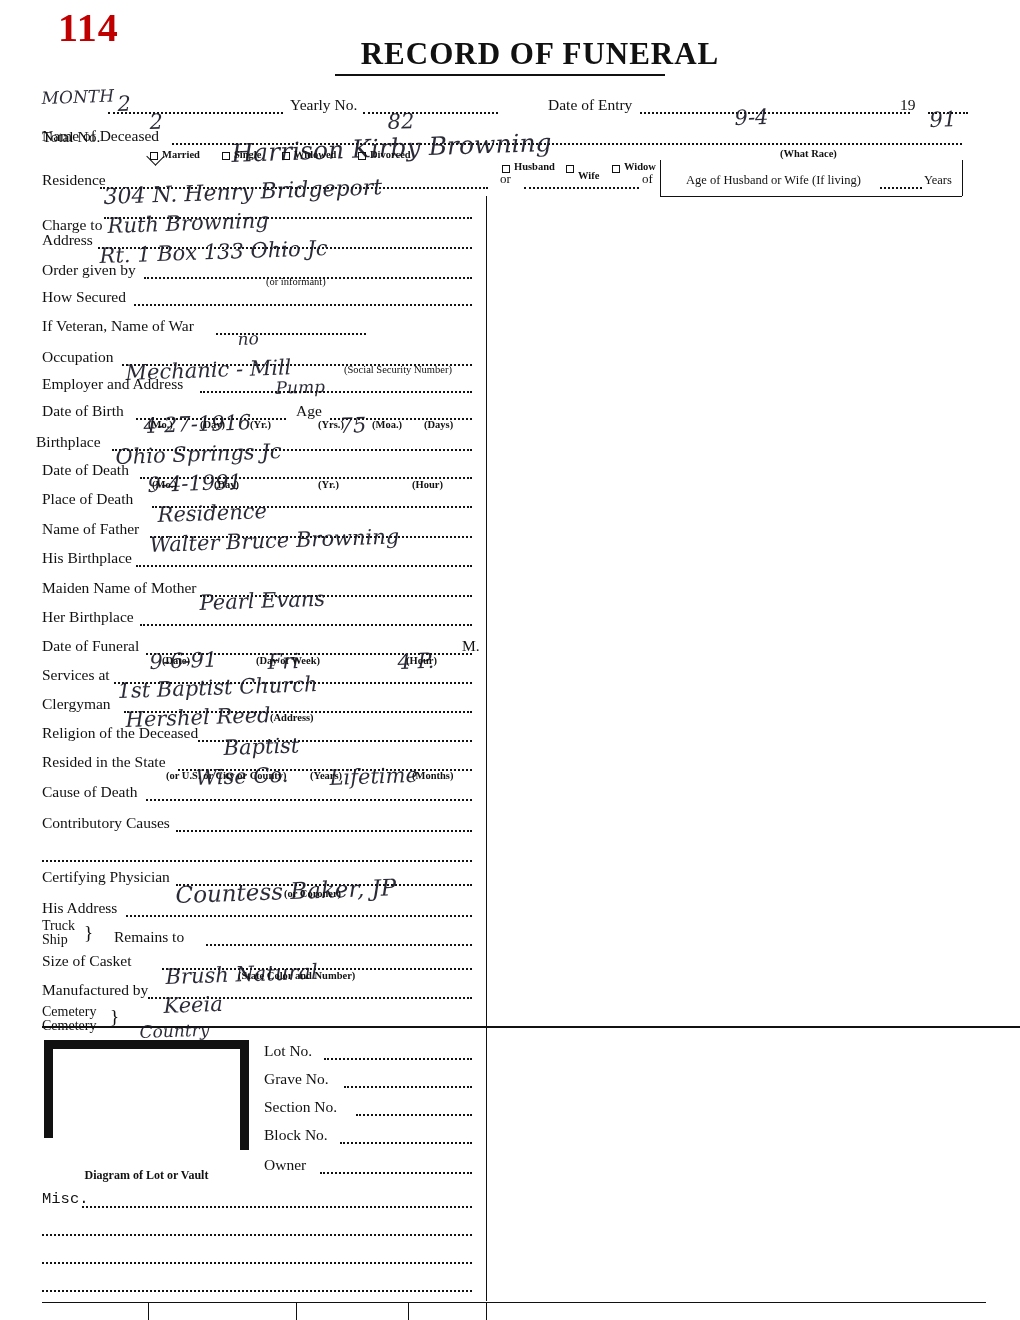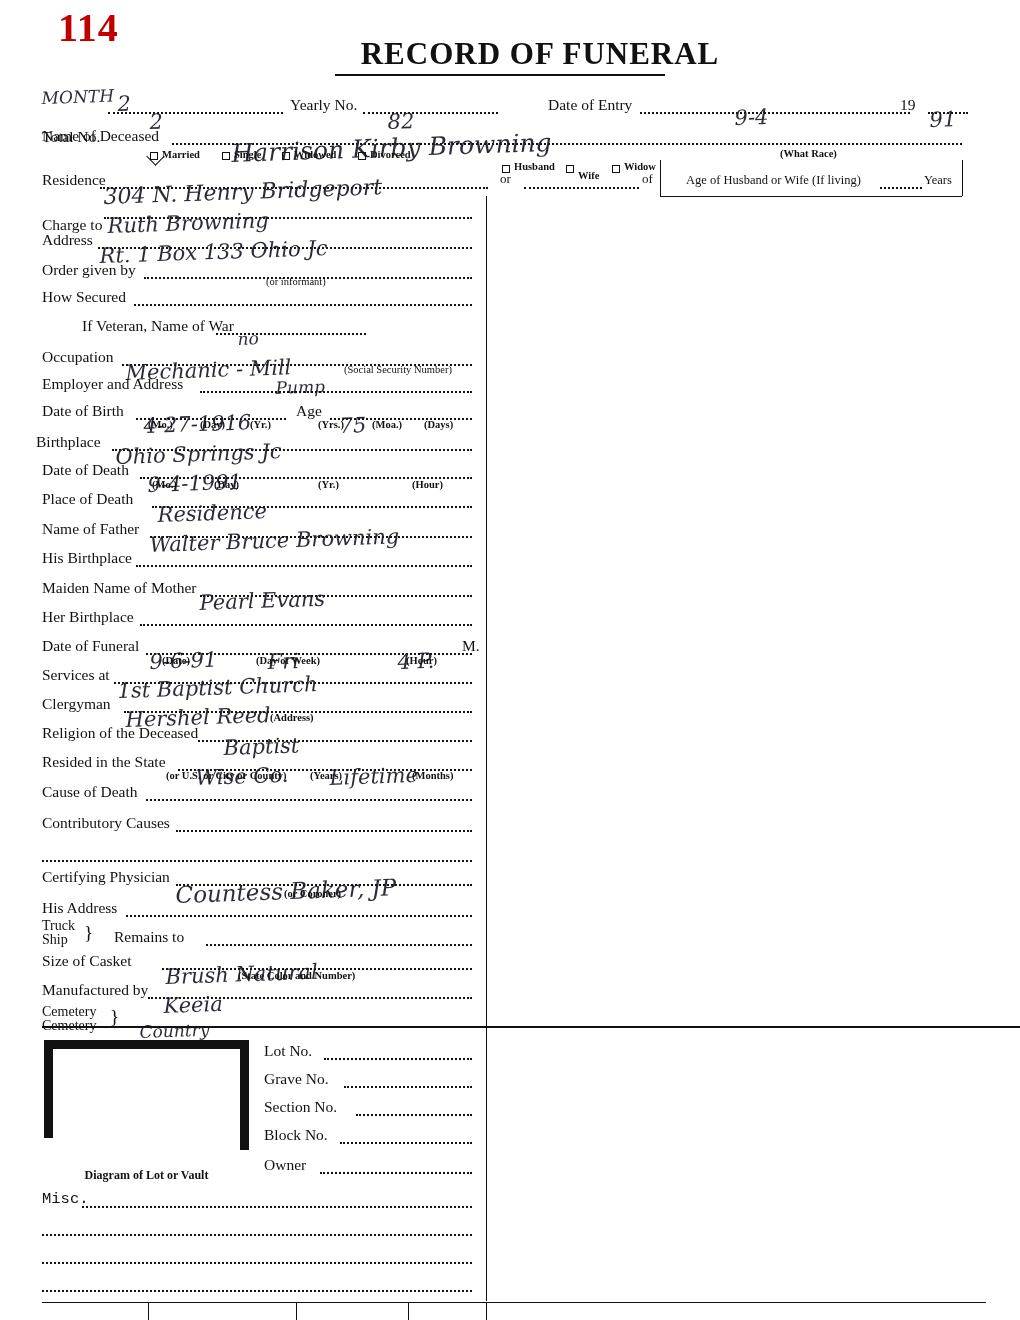--- a/index.html
+++ b/index.html
@@ -187,21 +187,21 @@
   <div class="dots" style="left:98px;top:247px;width:374px;"></div>
   <div class="hw" style="left:100px;top:244px;">Rt. 1 Box 133  Ohio Jc</div>
 
   <div class="lbl" style="left:42px;top:261px;">Order given by</div>
   <div class="dots" style="left:144px;top:277px;width:328px;"></div>
   <div class="sub" style="left:266px;top:276px;">(or informant)</div>
 
   <div class="lbl" style="left:42px;top:288px;">How Secured</div>
   <div class="dots" style="left:134px;top:304px;width:338px;"></div>
 
-  <div class="lbl" style="left:42px;top:317px;margin-left:40px;">If Veteran, Name of War</div>
+  <div class="lbl" style="left:42px;top:317px;">If Veteran, Name of War</div>
   <div class="dots" style="left:216px;top:333px;width:150px;"></div>
   <div class="hw sm" style="left:238px;top:329px;">no</div>
 
   <div class="lbl" style="left:42px;top:348px;">Occupation</div>
   <div class="dots" style="left:122px;top:364px;width:350px;"></div>
   <div class="hw" style="left:126px;top:361px;">Mechanic - Mill</div>
   <div class="hw sm" style="left:276px;top:378px;">Pump</div>
   <div class="sub" style="left:344px;top:364px;">(Social Security Number)</div>
 
   <div class="lbl" style="left:42px;top:375px;">Employer and Address</div>

